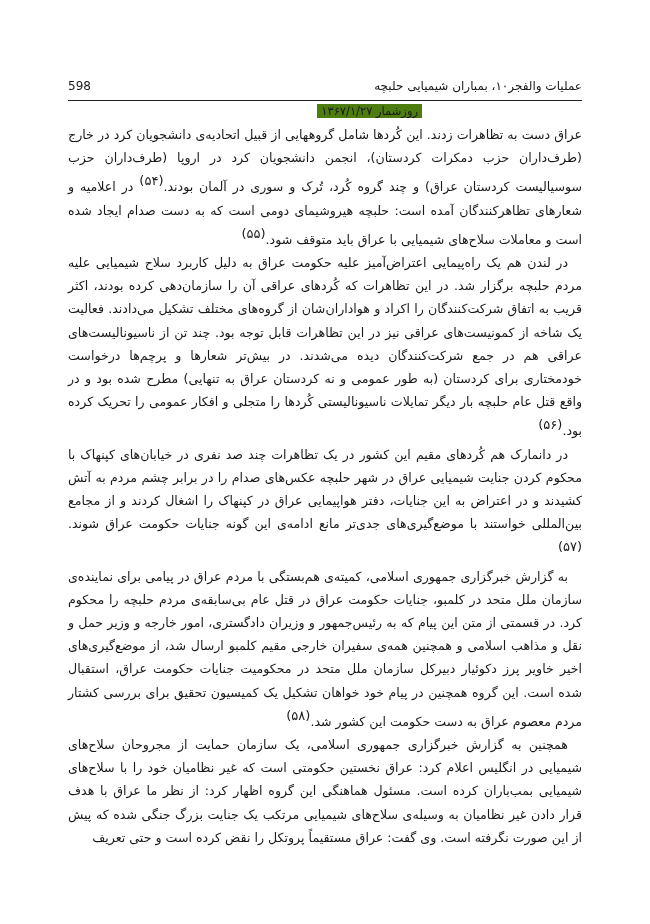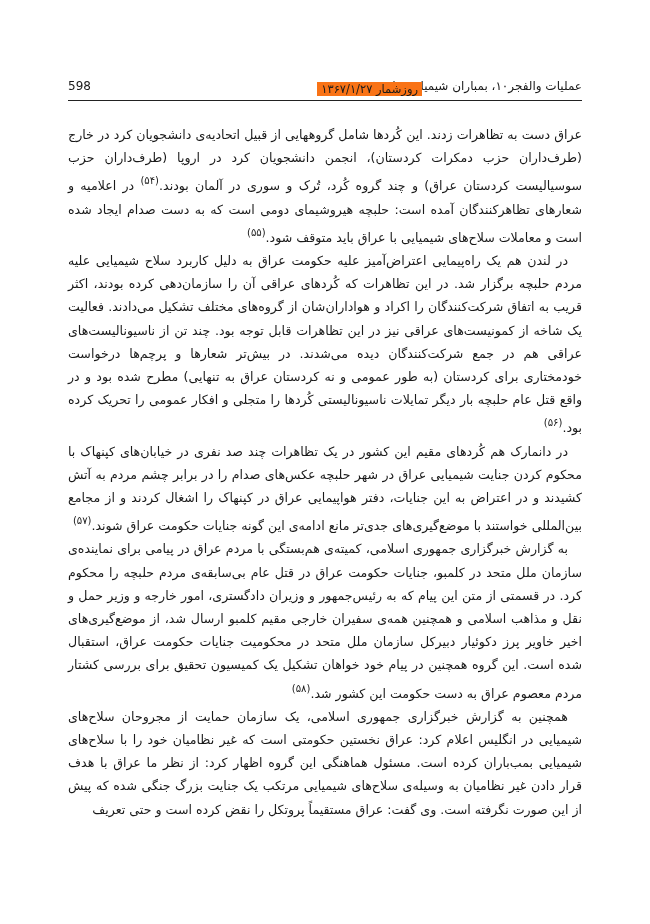--- a/index.html
+++ b/index.html
@@ -8,27 +8,27 @@
     position: absolute; left: 68px; top: 78px; width: 514px;
     direction: rtl; font-family: "DejaVu Sans", sans-serif; color: #1a1a1a;
   }
   .header {
     position: relative; height: 22px; border-bottom: 1px solid #222;
     font-size: 12px;
   }
   .header .title { position: absolute; right: 0; top: 1px; }
   .header .pageno { position: absolute; left: 0; top: 1px; }
   .header .date {
-    position: absolute; right: 160px; top: 4px; background: #f97316;
+    position: absolute; right: 160px; top: 26px; background: #4d7c0f;
     padding: 0 4px; font-size: 11.5px; margin-left: 32px;
   }
   .body { margin-top: 22px; font-size: 12.6px; line-height: 23.2px; text-align: justify; }
   .body p { margin: 0; text-indent: 0; }
   .body p.indent { text-indent: 14px; }
-  sup { font-size: 10px; vertical-align: 6px; }
+  sup { font-size: 13px; vertical-align: 6px; }
 </style>
 </head>
 <body>
 
 <div class="page">
   <div class="header">
     <span class="title">عملیات والفجر۱۰، بمباران شیمیایی حلبچه</span>
     <span class="date">روزشمار ۱۳۶۷/۱/۲۷</span>
     <span class="pageno">598</span>
   </div>

